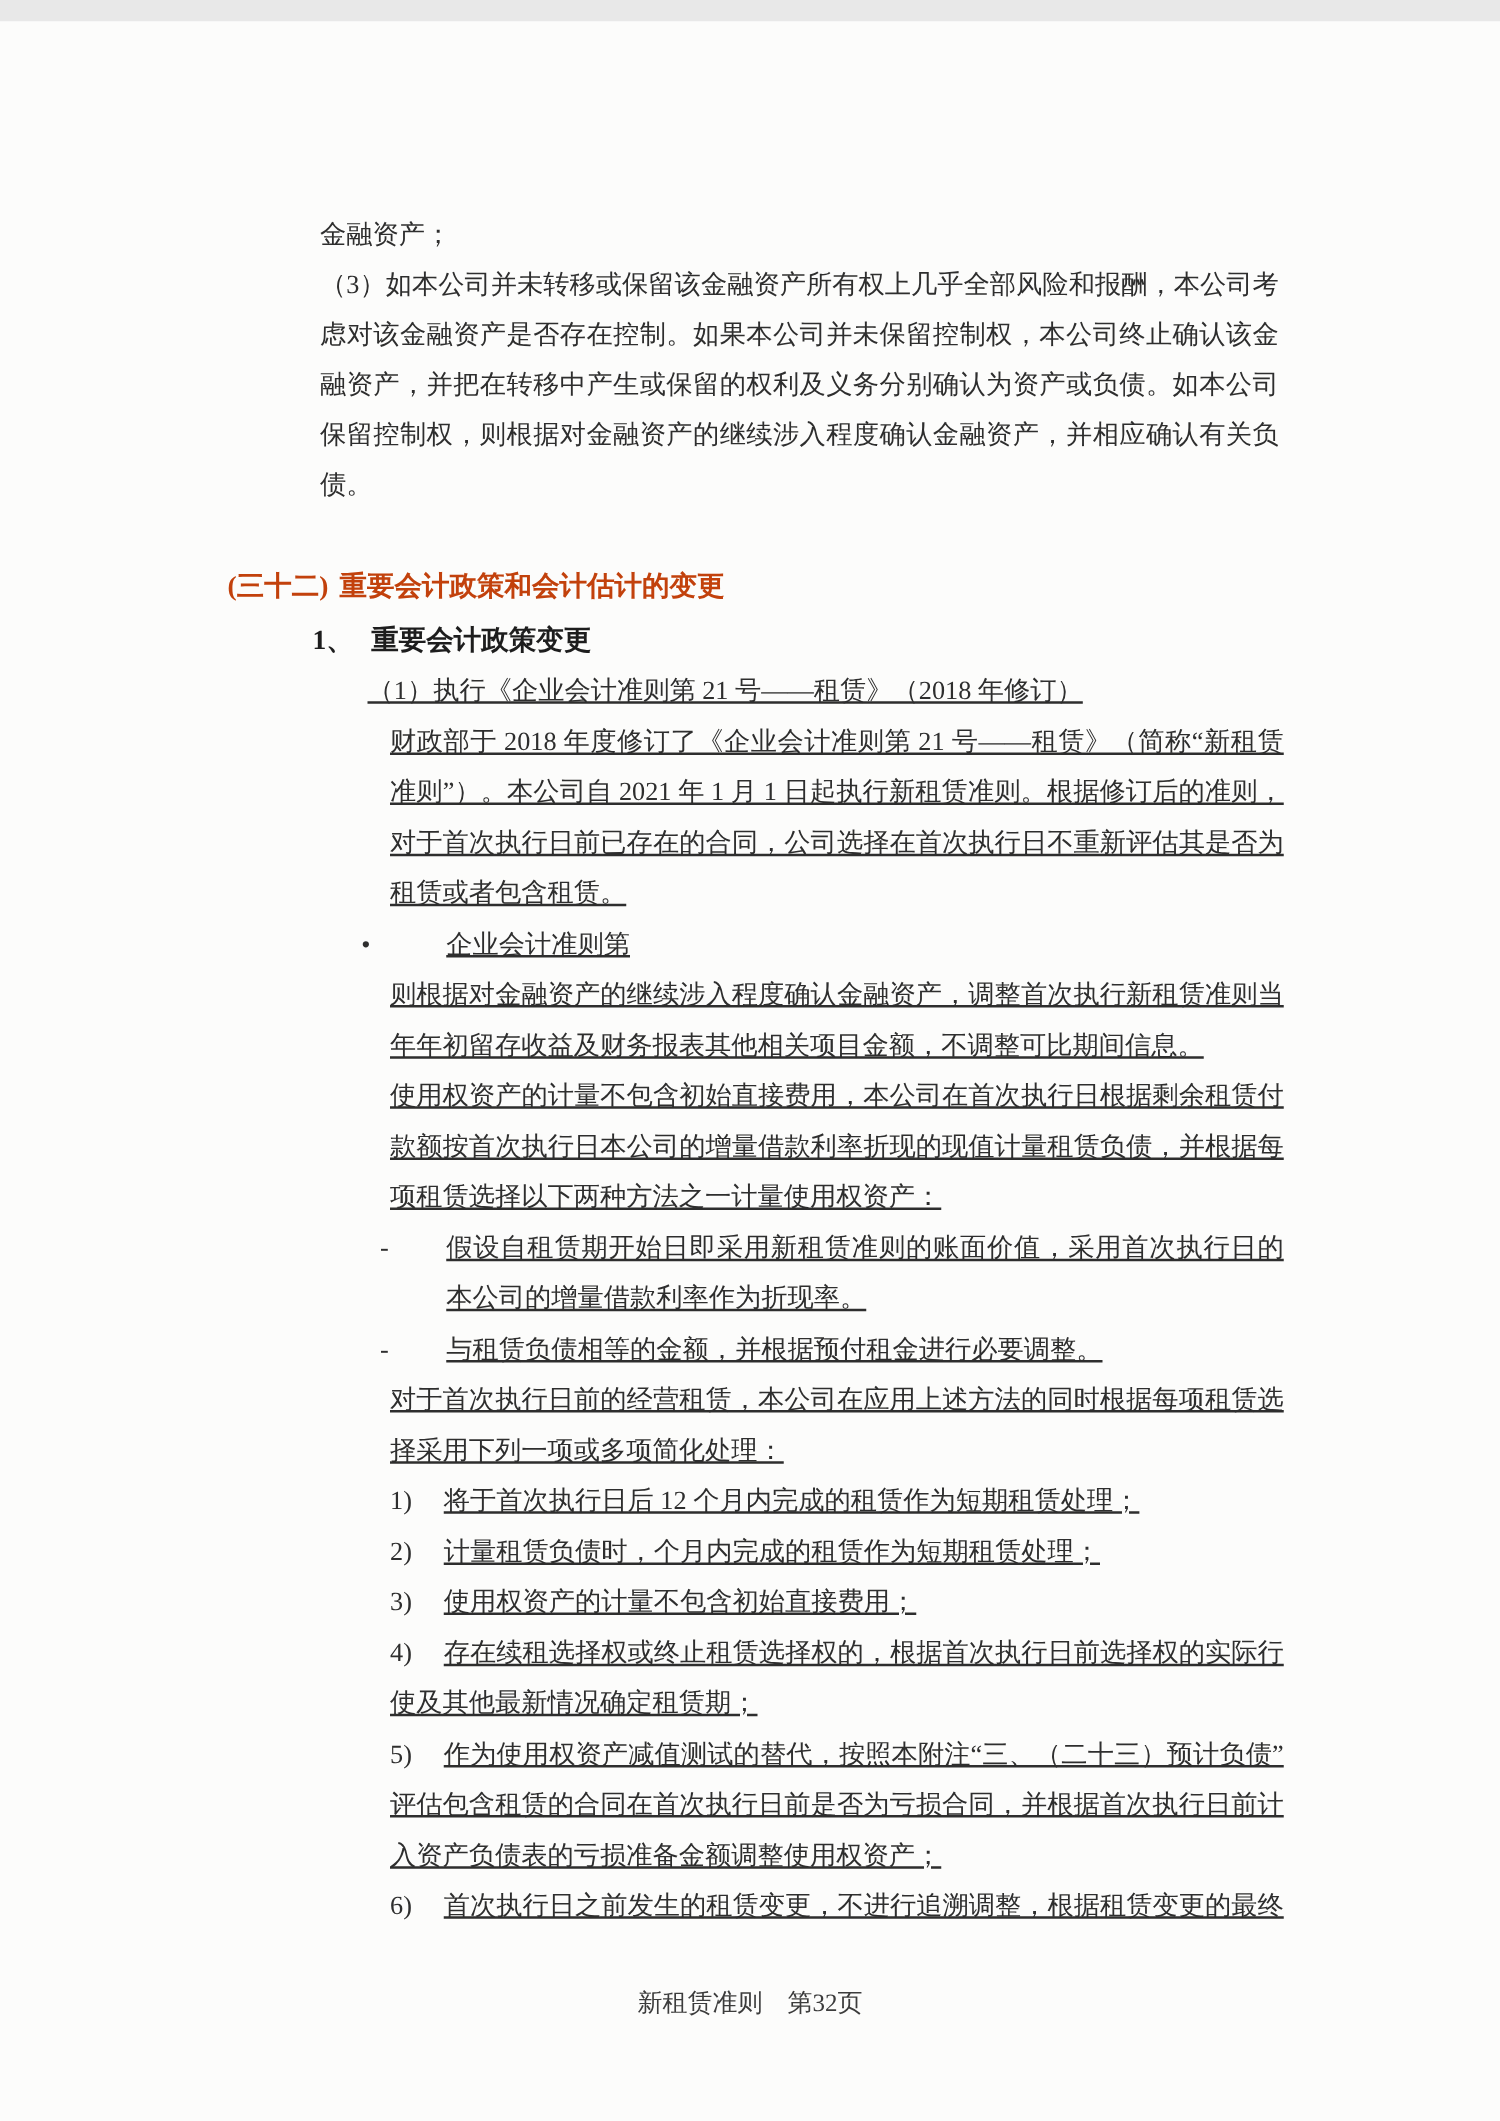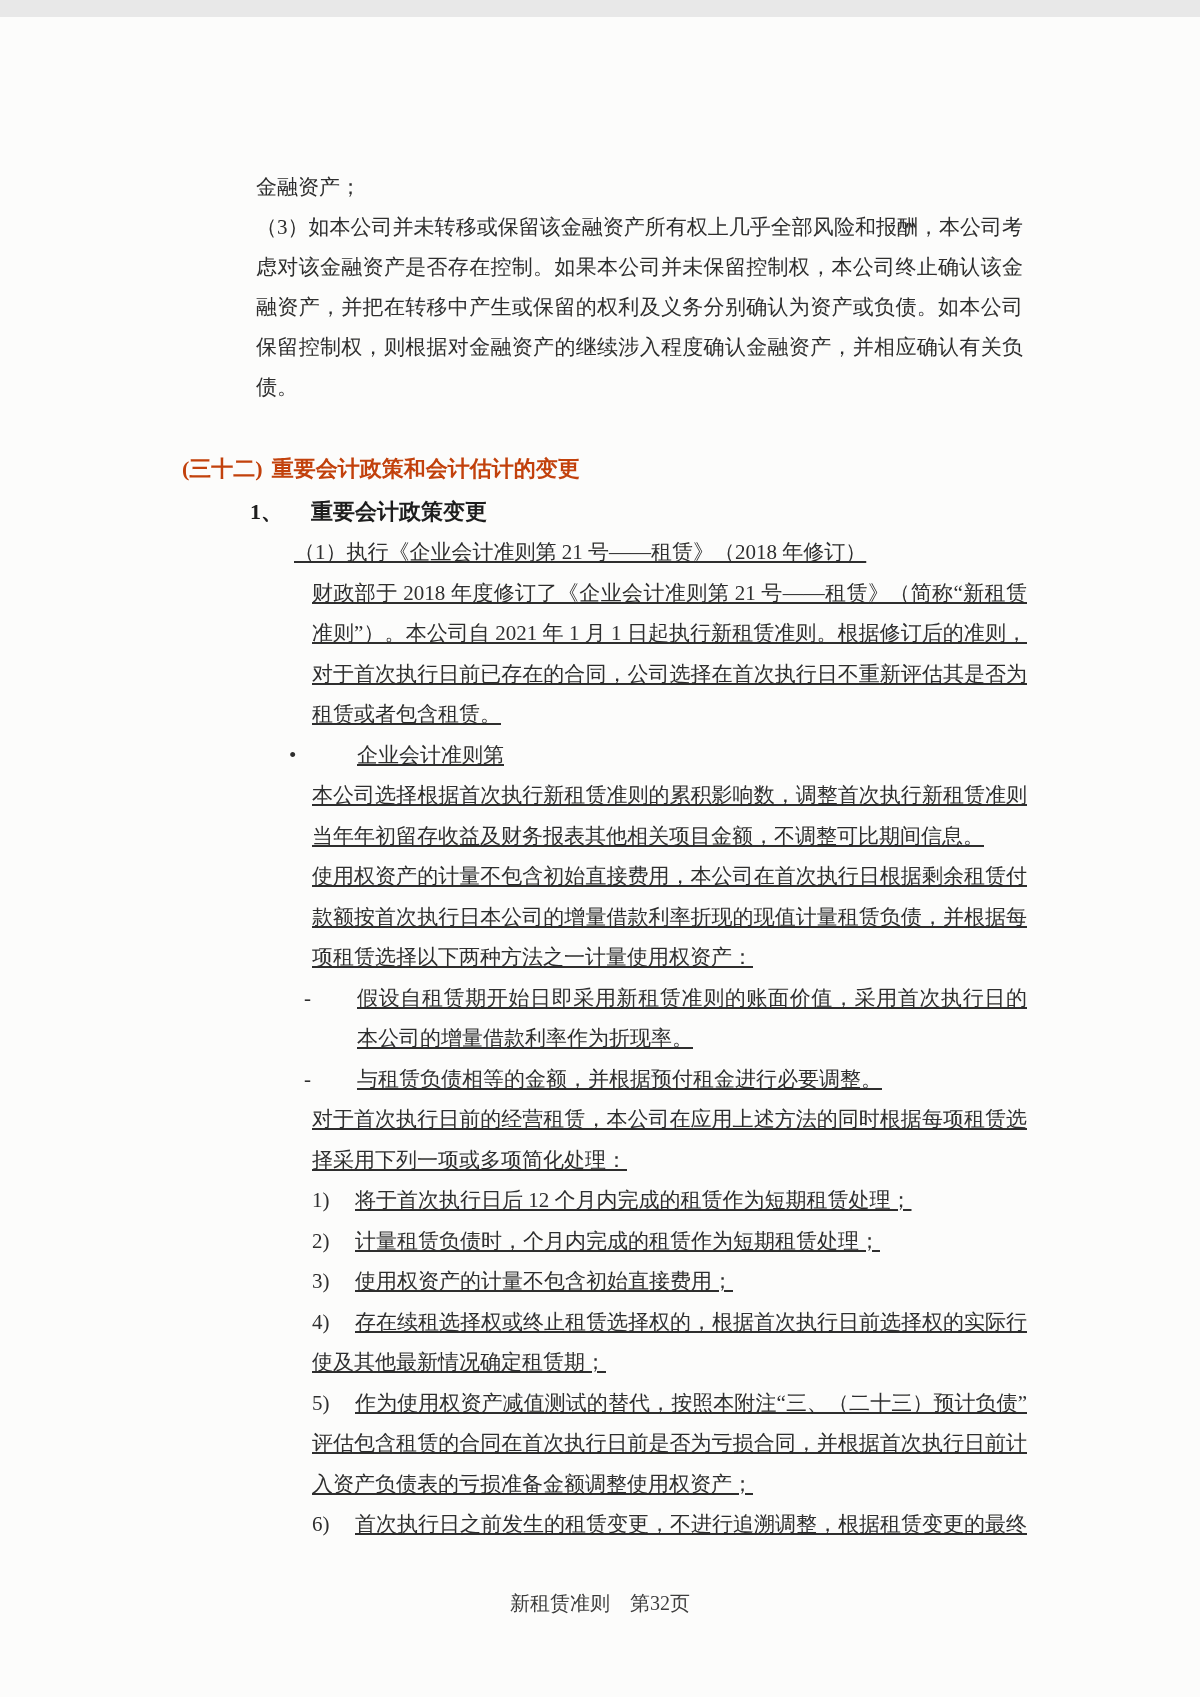--- a/index.html
+++ b/index.html
@@ -40,21 +40,21 @@
   .subsection{
     position:absolute;
     left:0; top:475px;
     width:1200px;
     font-size:22px;
     font-weight:bold;
     color:#1d1d1d;
     line-height:40px;
   }
   .subsection .sub-num{position:absolute;left:250px;}
-  .subsection .sub-title{position:absolute;left:311px;font-family:Liberation Serif, serif;}
+  .subsection .sub-title{position:absolute;left:297px;font-family:Liberation Serif, serif;}
   
   .body-block{
     position:absolute;
     left:312px; top:515px;
     width:715px;
     font-size:21px;
     line-height:40.5px;
     text-decoration:underline;
   }
   .body-block p{margin:0; text-align:justify; text-justify:inter-ideograph;}
@@ -112,21 +112,21 @@
 
     <p class="item-title">（1）执行《企业会计准则第 21 号——租赁》（2018 年修订）</p>
 
     <p>财政部于 2018 年度修订了《企业会计准则第 21 号——租赁》（简称“新租赁准则”）。本公司自 2021 年 1 月 1 日起执行新租赁准则。根据修订后的准则，对于首次执行日前已存在的合同，公司选择在首次执行日不重新评估其是否为租赁或者包含租赁。</p>
 
     <div class="bullet-line">
       <span class="marker">•</span>
       <span>企业会计准则第</span>
     </div>
 
-    <p>本公司选择根据首次执行新租赁准则的累积影响数，调整首次执行新租赁准则当年年初留存收益及财务报表其他相关项目金额，不调整可比期间信息。</p>
+    <p>则根据对金融资产的继续涉入程度确认金融资产，调整首次执行新租赁准则当年年初留存收益及财务报表其他相关项目金额，不调整可比期间信息。</p>
 
     <p>使用权资产的计量不包含初始直接费用，本公司在首次执行日根据剩余租赁付款额按首次执行日本公司的增量借款利率折现的现值计量租赁负债，并根据每项租赁选择以下两种方法之一计量使用权资产：</p>
 
     <div class="dash-item">
       <span class="marker">-</span>
       <p>假设自租赁期开始日即采用新租赁准则的账面价值，采用首次执行日的本公司的增量借款利率作为折现率。</p>
     </div>
 
     <div class="dash-item">
       <span class="marker">-</span>

